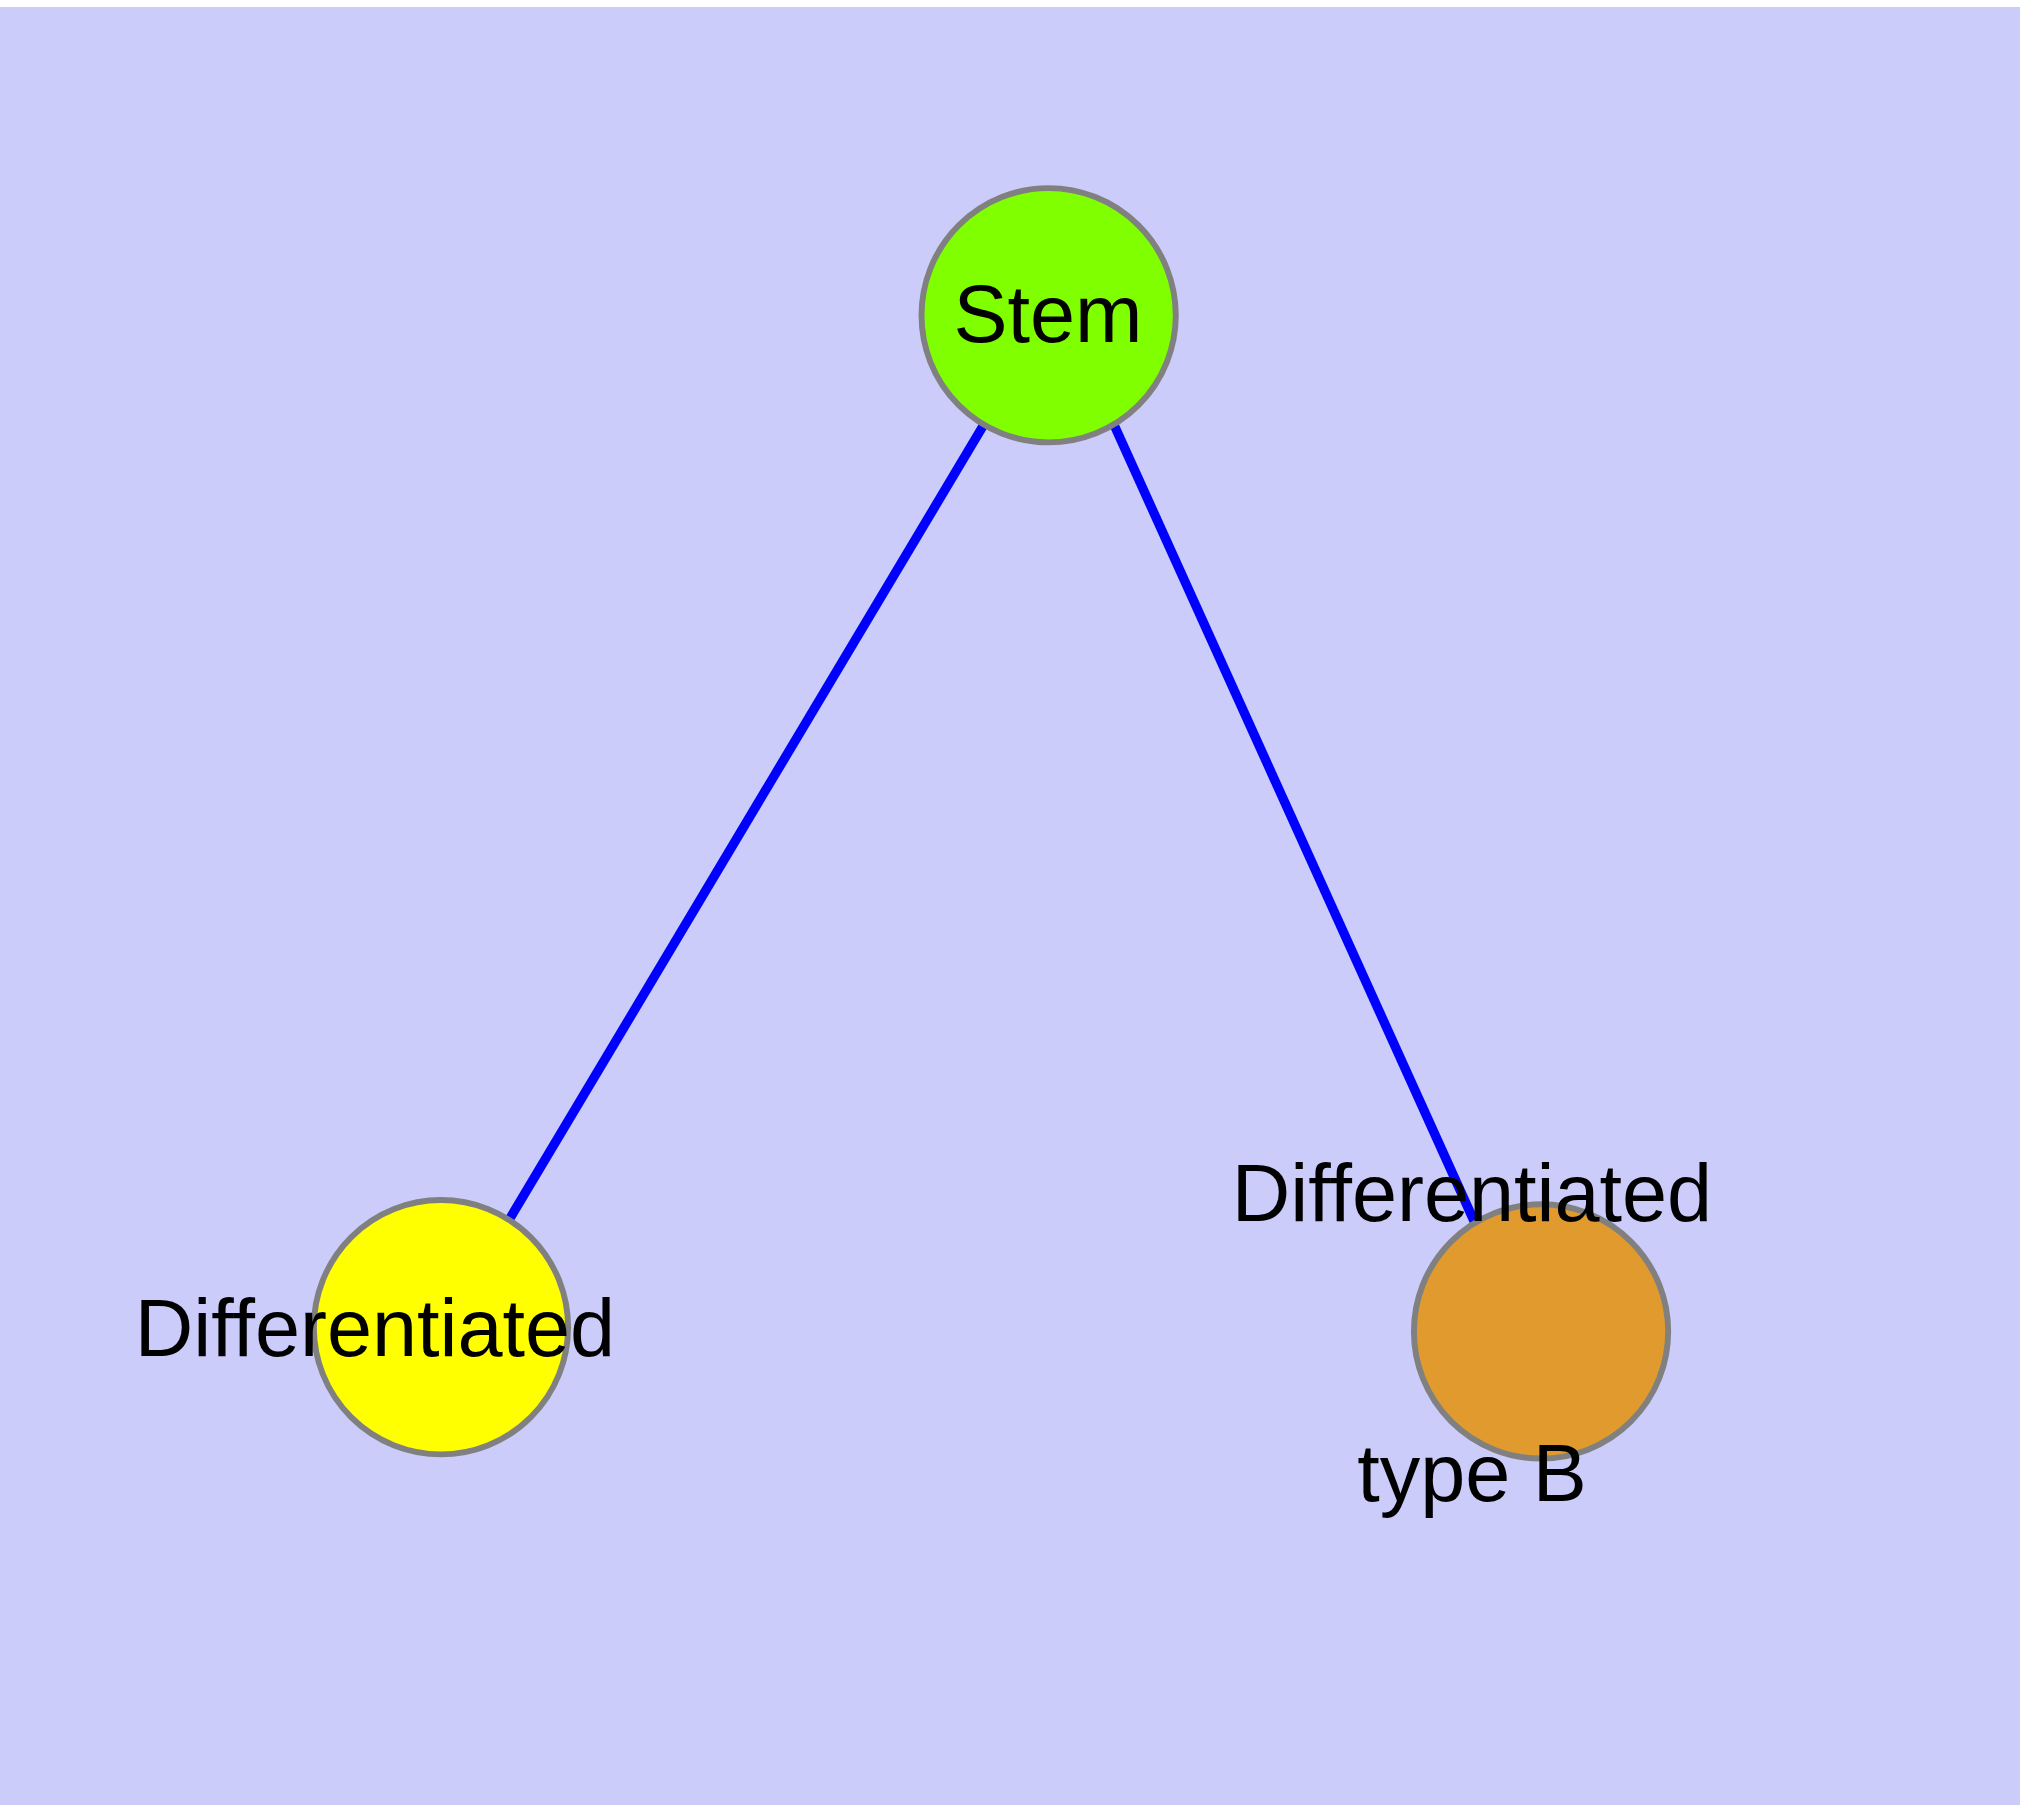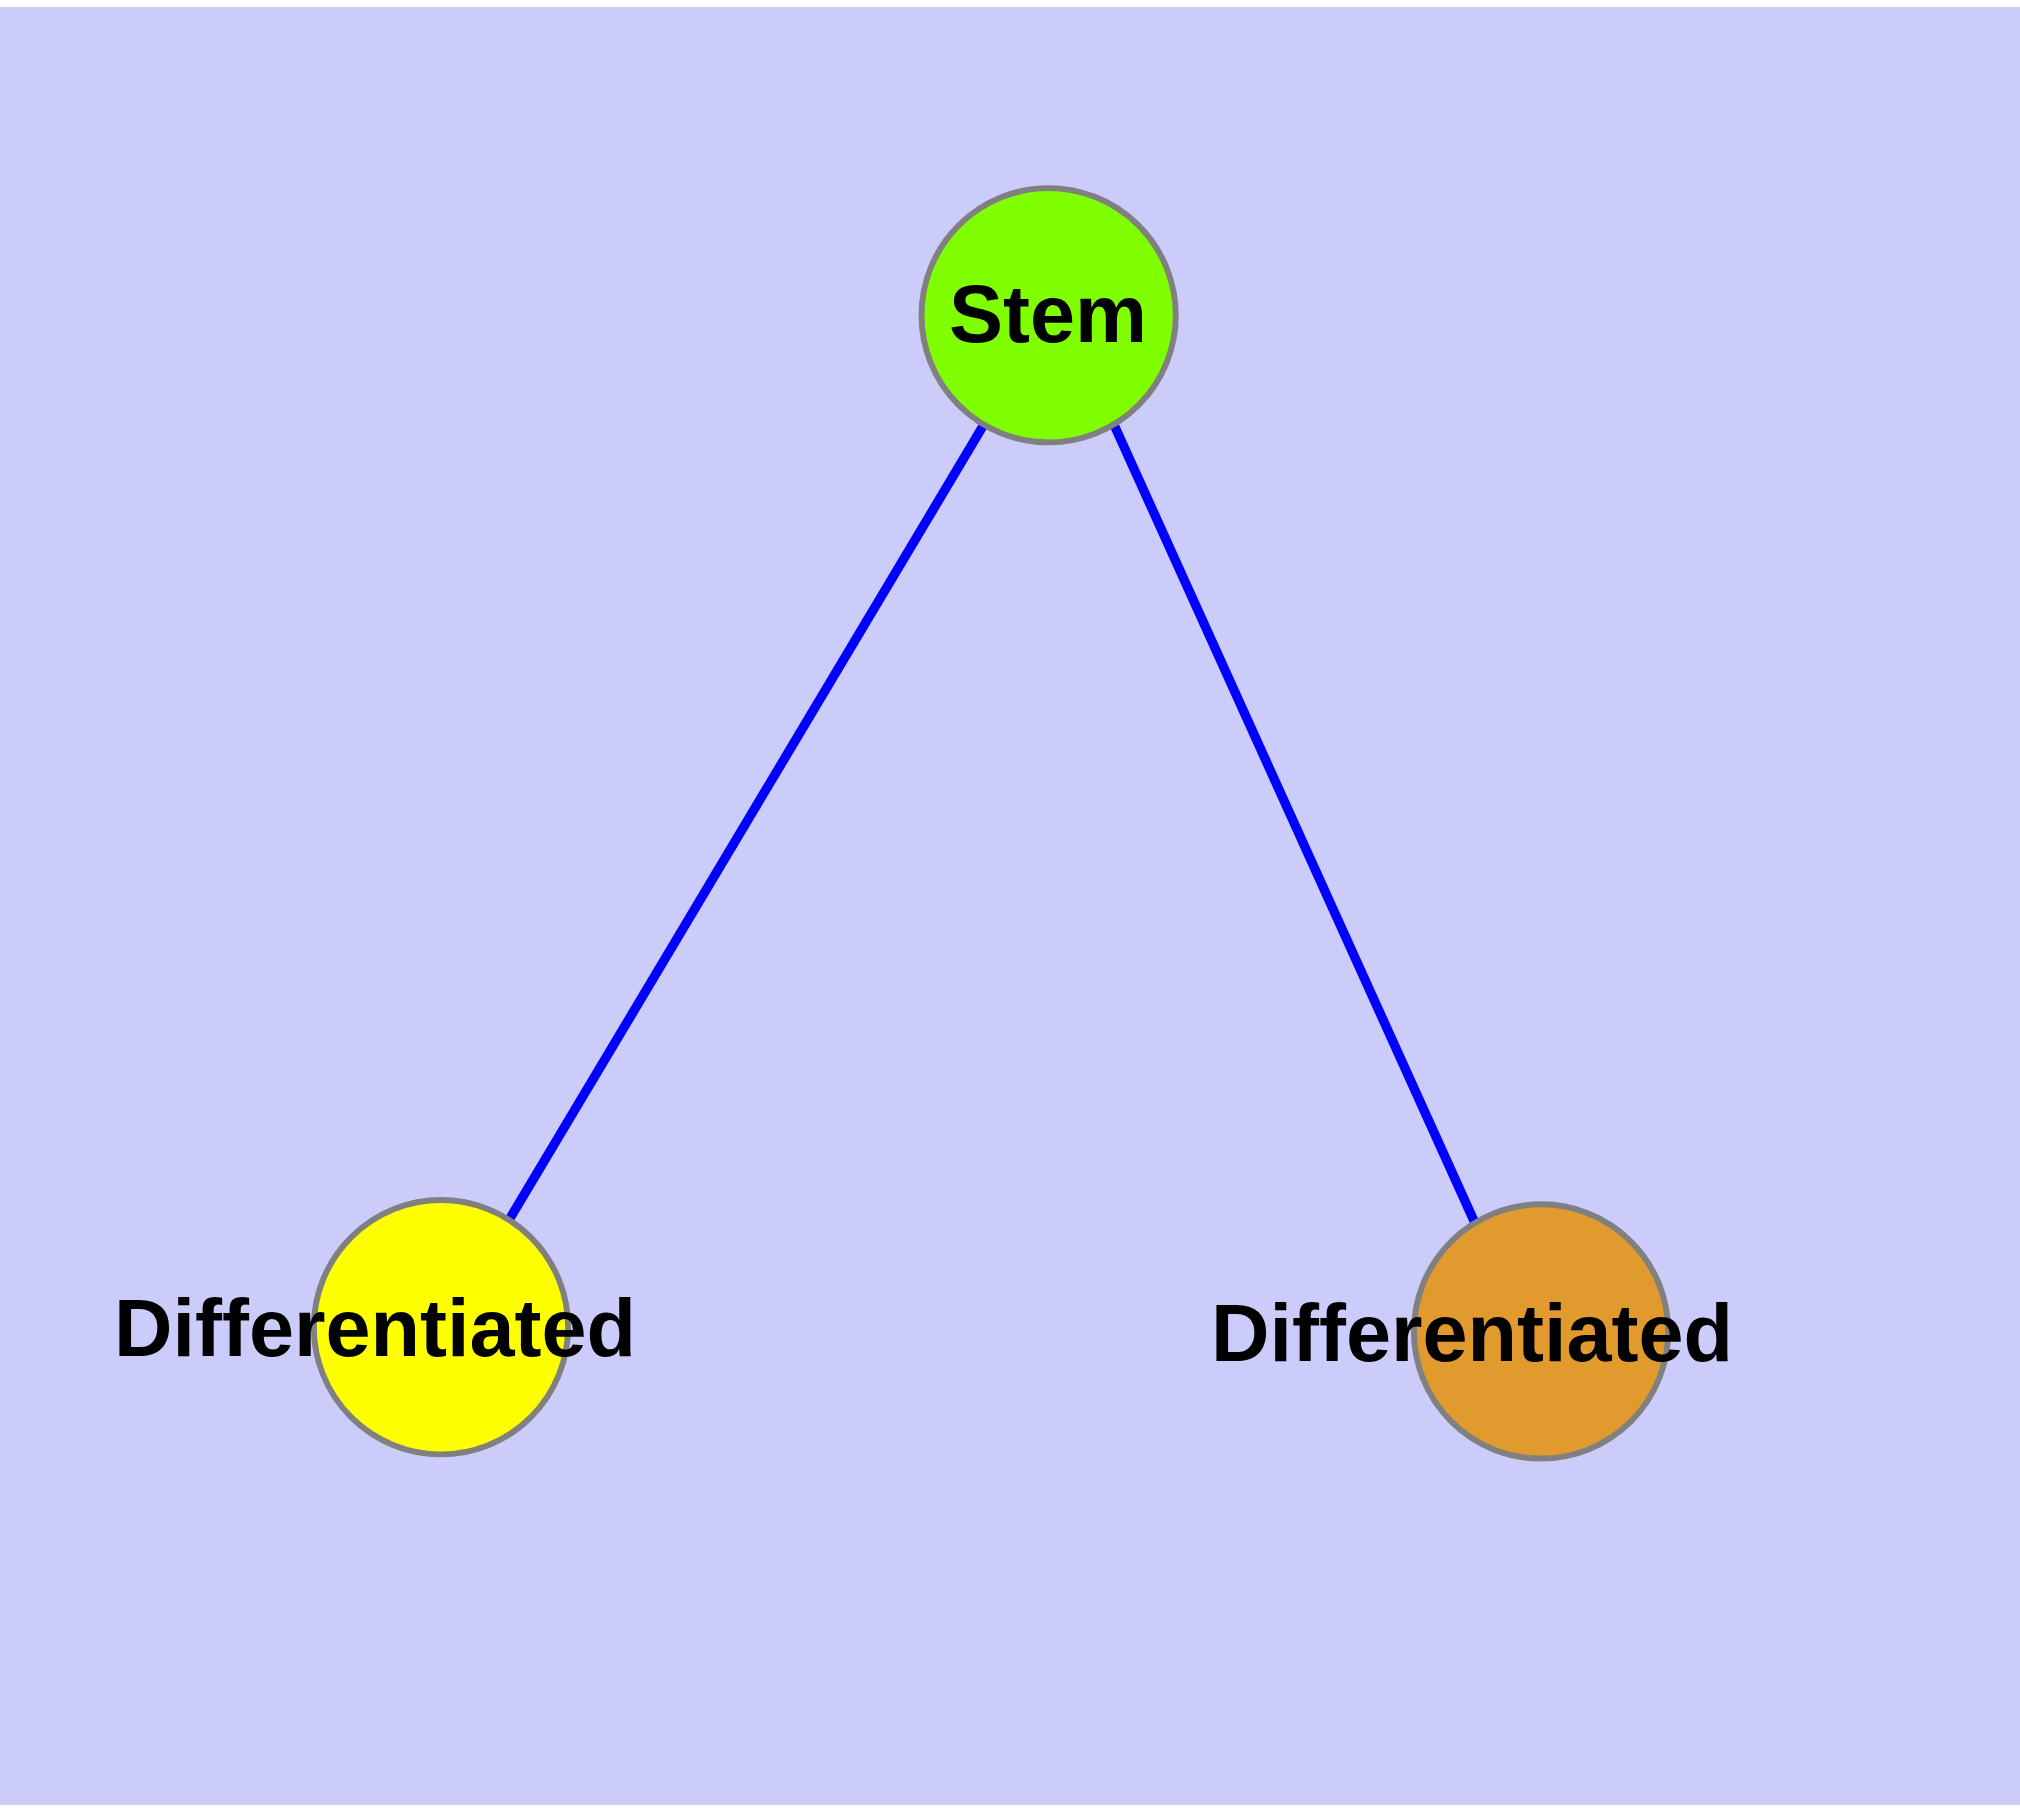--- a/index.html
+++ b/index.html
@@ -27,21 +27,21 @@
     position: absolute;
     left: 0;
     top: 0;
     width: 2021px;
     height: 1812px;
   }
   .node-label {
     position: absolute;
     color: #000000;
     font-family: "Liberation Sans", sans-serif;
-    font-weight: bold;
+    font-weight: normal;
     white-space: pre;
     text-align: center;
     line-height: 1.15;
     pointer-events: none;
   }
   .label-stem {
     font-size: 81px;
     left: 1048px;
     top: 315px;
     transform: translate(-50%, -50%);
@@ -80,15 +80,16 @@
   <div class="node-label label-stem">
     <div>Stem</div>
   </div>
 
   <div class="node-label label-a">
     <div>Differentiated</div>
   </div>
 
   <div class="node-label label-b">
     <div>Differentiated</div>
+    <div>type B</div>
   </div>
 </div>
 
 
 </body></html>

